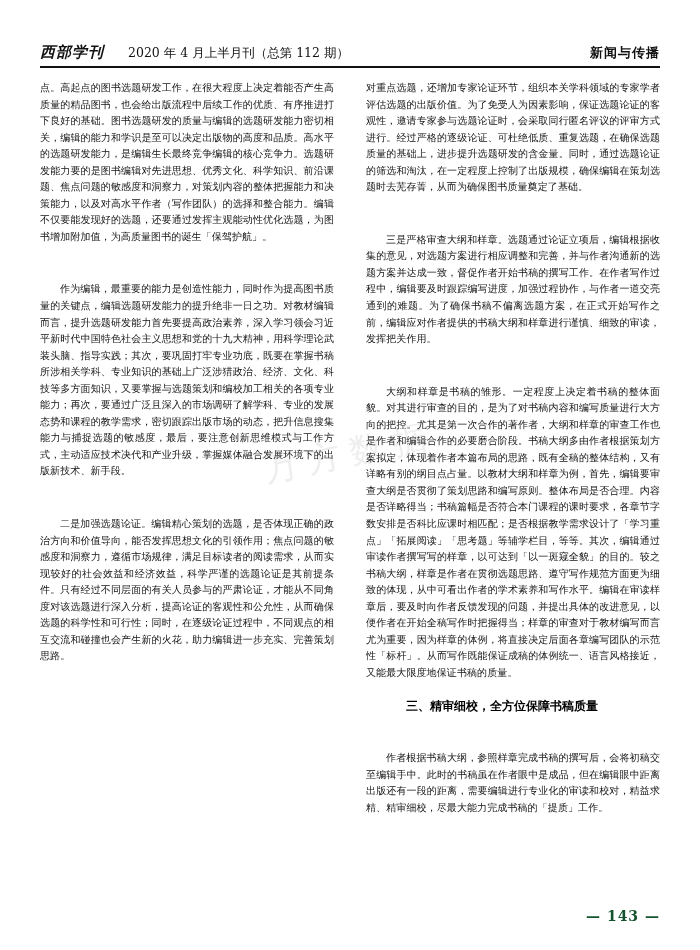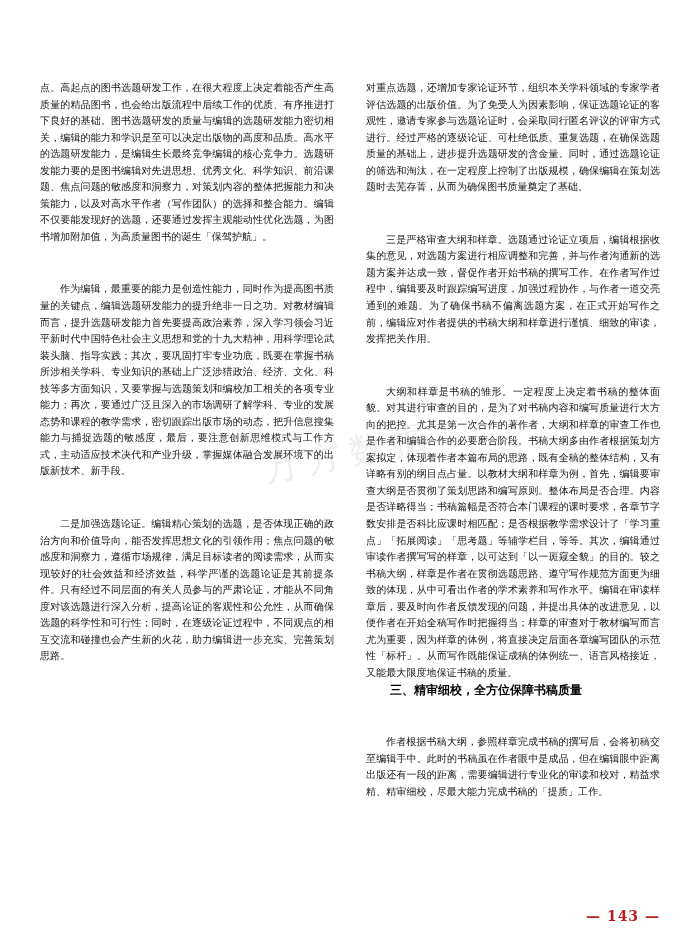--- a/index.html
+++ b/index.html
@@ -96,21 +96,21 @@
     letter-spacing: 0.1px;
   }
   .indent { text-indent: 2em; margin-top: 36px; }
   .subhead {
     font-family: "DejaVu Serif", "Liberation Serif", serif;
     font-size: 12px;
     font-weight: bold;
     line-height: 16.55px;
     text-indent: 2em;
     color: #000;
-    margin: 0;
+    margin: 16px;
   }
 
   
   .watermark {
     position: absolute;
     left: 0;
     right: 0;
     top: 430px;
     text-align: center;
     font-family: "DejaVu Serif", "Liberation Serif", serif;
@@ -124,29 +124,35 @@
   }
 
   
   .footer {
     position: absolute;
     right: 40px;
     bottom: 26px;
     font-family: "DejaVu Serif", "Liberation Serif", serif;
     font-size: 14px;
     font-weight: bold;
-    color: #b91c1c;
+    color: #14532d;
     letter-spacing: 1px;
   }
 </style>
 </head>
 <body>
 
 <div class="page">
 
+  <div class="header">
+    <span class="journal-name">西部学刊</span>
+    <span class="issue-info">2020 年 4 月上半月刊（总第 112 期）</span>
+    <span class="section-name">新闻与传播</span>
+    <span class="header-rule"></span>
+  </div>
 
   <div class="body-area">
 
     <div class="col col-left">
       <p class="para">点。高起点的图书选题研发工作，在很大程度上决定着能否产生高质量的精品图书，也会给出版流程中后续工作的优质、有序推进打下良好的基础。图书选题研发的质量与编辑的选题研发能力密切相关，编辑的能力和学识是至可以决定出版物的高度和品质。高水平的选题研发能力，是编辑生长最终竞争编辑的核心竞争力。选题研发能力要的是图书编辑对先进思想、优秀文化、科学知识、前沿课题、焦点问题的敏感度和洞察力，对策划内容的整体把握能力和决策能力，以及对高水平作者（写作团队）的选择和整合能力。编辑不仅要能发现好的选题，还要通过发挥主观能动性优化选题，为图书增加附加值，为高质量图书的诞生「保驾护航」。</p>
       <p class="para indent">作为编辑，最重要的能力是创造性能力，同时作为提高图书质量的关键点，编辑选题研发能力的提升绝非一日之功。对教材编辑而言，提升选题研发能力首先要提高政治素养，深入学习领会习近平新时代中国特色社会主义思想和党的十九大精神，用科学理论武装头脑、指导实践；其次，要巩固打牢专业功底，既要在掌握书稿所涉相关学科、专业知识的基础上广泛涉猎政治、经济、文化、科技等多方面知识，又要掌握与选题策划和编校加工相关的各项专业能力；再次，要通过广泛且深入的市场调研了解学科、专业的发展态势和课程的教学需求，密切跟踪出版市场的动态，把升信息搜集能力与捕捉选题的敏感度，最后，要注意创新思维模式与工作方式，主动适应技术决代和产业升级，掌握媒体融合发展环境下的出版新技术、新手段。</p>
       <p class="para indent">二是加强选题论证。编辑精心策划的选题，是否体现正确的政治方向和价值导向，能否发挥思想文化的引领作用；焦点问题的敏感度和洞察力，遵循市场规律，满足目标读者的阅读需求，从而实现较好的社会效益和经济效益，科学严谨的选题论证是其前提条件。只有经过不同层面的有关人员参与的严肃论证，才能从不同角度对该选题进行深入分析，提高论证的客观性和公允性，从而确保选题的科学性和可行性；同时，在逐级论证过程中，不同观点的相互交流和碰撞也会产生新的火花，助力编辑进一步充实、完善策划思路。</p>
     </div>
 
     <div class="col col-right">

